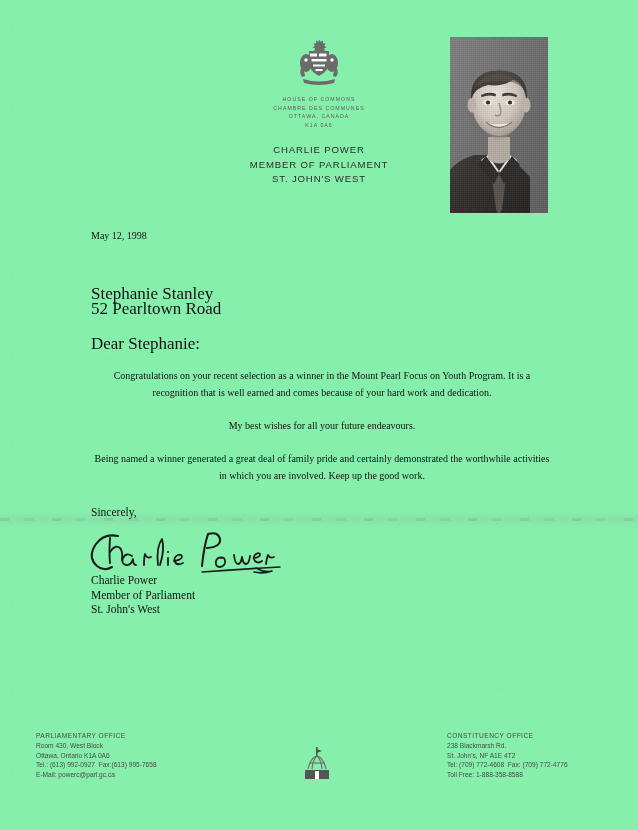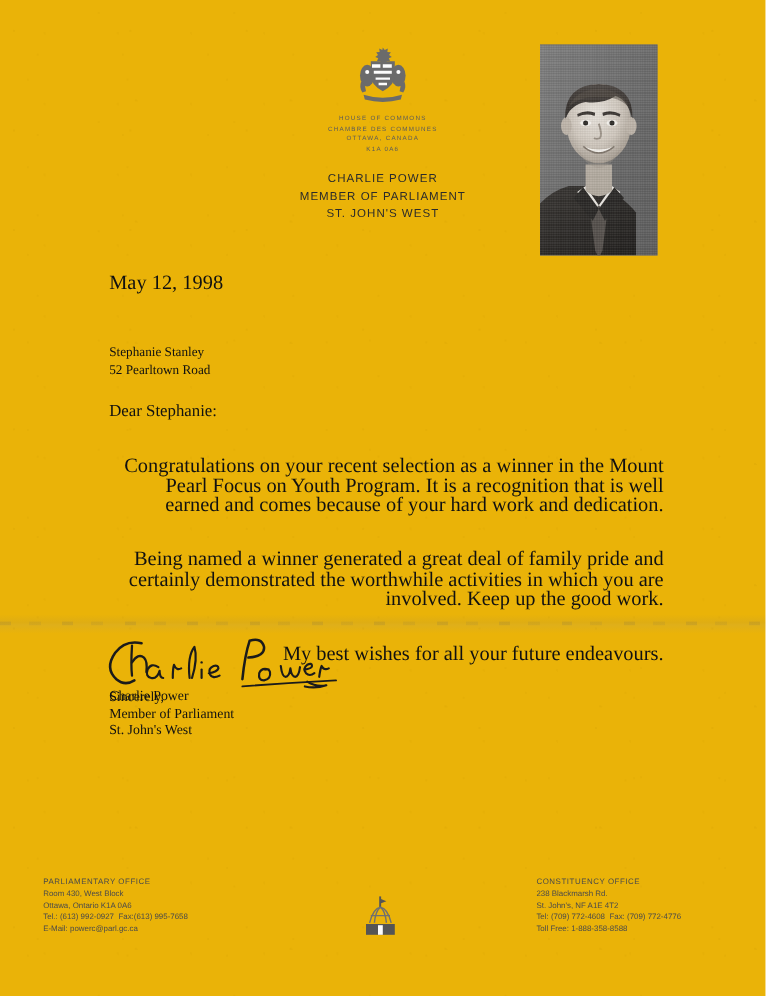--- a/index.html
+++ b/index.html
@@ -13,21 +13,21 @@
     height: 830px;
     position: relative;
     overflow: hidden;
     font-family: "Liberation Serif", "DejaVu Serif", serif;
     color: #111111;
   }
 
   .page {
     position: absolute;
     inset: 0;
-    background: #eab308;
+    background: #86efac;
   }
 
   
   .scan-noise {
     position: absolute;
     inset: 0;
     pointer-events: none;
     opacity: .5;
     background-image:
       radial-gradient(circle at 12% 31%, rgba(0,0,0,.05) 0 1px, transparent 1px),
@@ -120,39 +120,39 @@
   }
 
   
   .body-col {
     position: absolute;
     left: 91px;
     top: 228px;
     width: 462px;
   }
   .date-line {
-    font-size: 17px;
+    font-size: 10px;
     line-height: 15px;
   }
   .recipient {
     margin-top: 44px;
-    font-size: 11px;
+    font-size: 17px;
     line-height: 14.6px;
   }
   .recipient div { white-space: pre; }
   .salutation {
     margin-top: 20px;
-    font-size: 14px;
+    font-size: 17px;
     line-height: 15px;
   }
   .para {
-    margin-top: 29px;
-    font-size: 17px;
+    margin-top: 17px;
+    font-size: 10px;
     line-height: 16.4px;
-    text-align: right;
+    text-align: center;
   }
   .closing {
     margin-top: 21px;
     font-size: 11.5px;
     line-height: 15px;
   }
 
   
   .signature {
     position: absolute;
@@ -317,22 +317,22 @@
     <div class="date-line">May 12, 1998</div>
 
     <div class="recipient">
       <div>Stephanie Stanley</div>
       <div>52 Pearltown Road</div>
     </div>
 
     <div class="salutation">Dear Stephanie:</div>
 
     <div class="para">Congratulations on your recent selection as a winner in the Mount Pearl Focus on Youth Program.  It is a recognition that is well earned and comes because of your hard work and dedication.</div>
+    <div class="para">My best wishes for all your future endeavours.</div>
     <div class="para">Being named a winner generated a great deal of family pride and certainly demonstrated the worthwhile activities in which you are involved.  Keep up the good work.</div>
-    <div class="para">My best wishes for all your future endeavours.</div>
 
     <div class="closing">Sincerely,</div>
   </div>
 
   <svg class="signature" viewBox="0 0 200 48">
     <g fill="none" stroke="#1b1b1b" stroke-linecap="round" stroke-linejoin="round">
 
       <path d="M34 6 q-14-3 -22 8 q-9 13 1 22 q7 6 15 1" stroke-width="2.1"></path>
 
       <path d="M26 8 q-1 16 0 25" stroke-width="1.9"></path>

